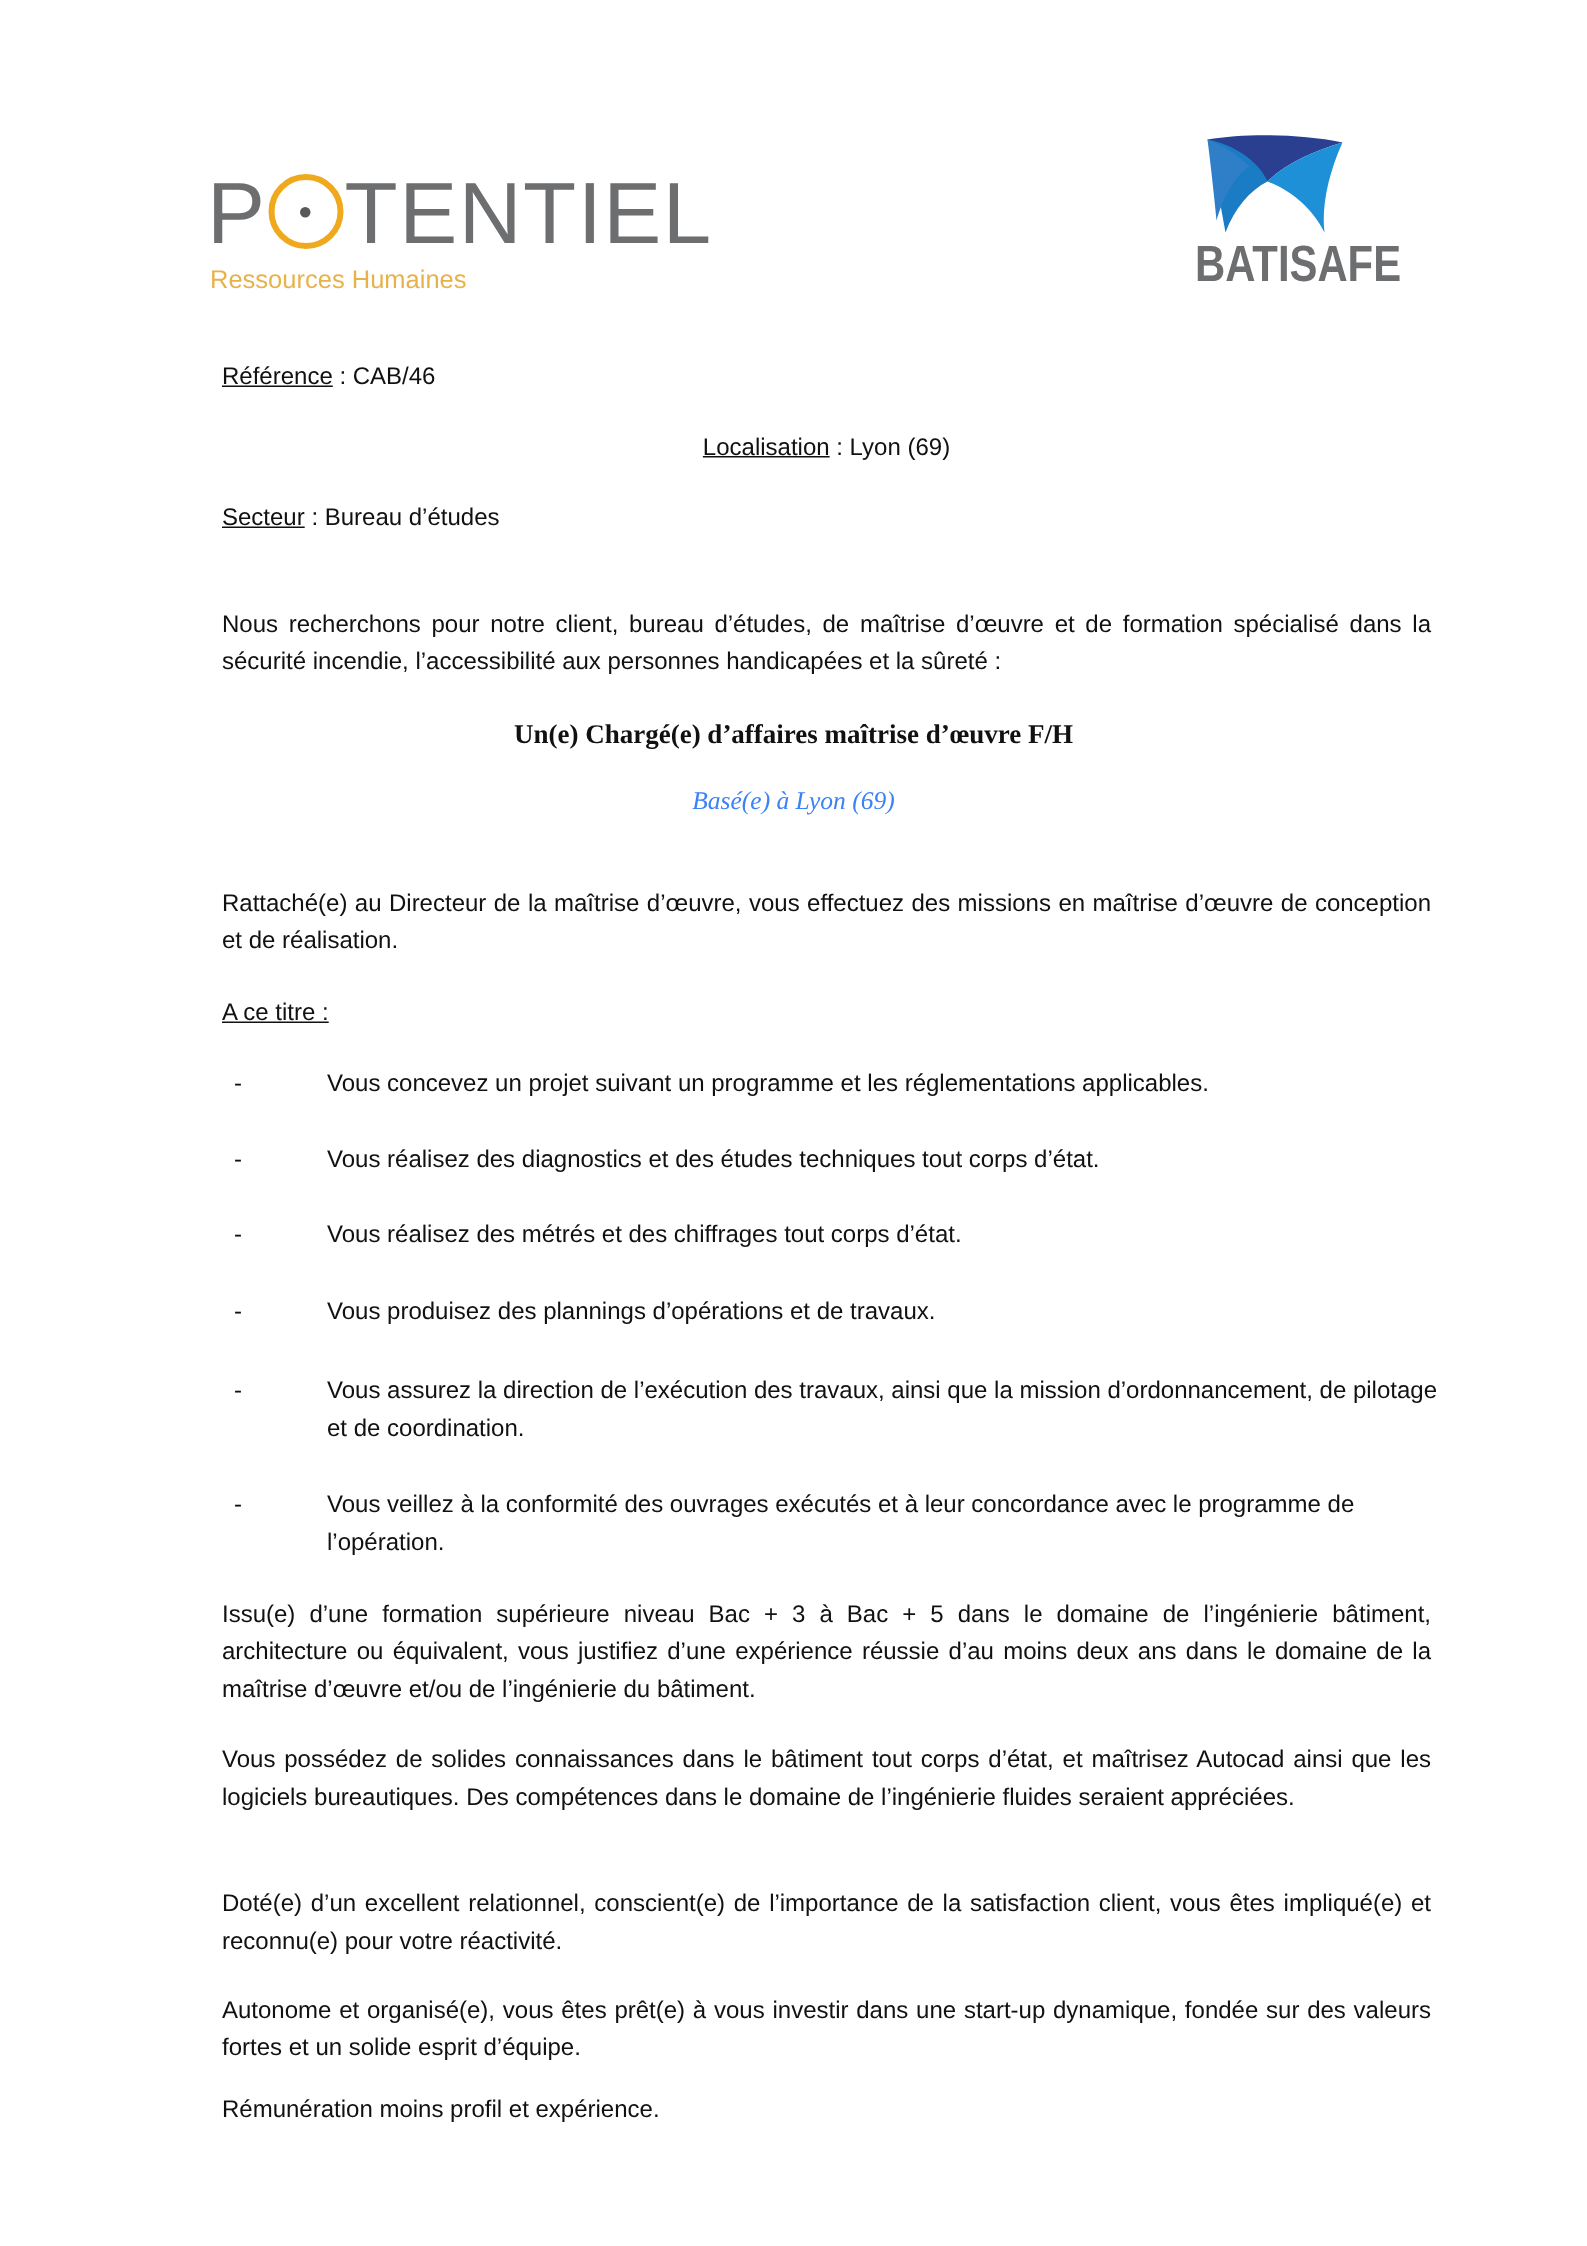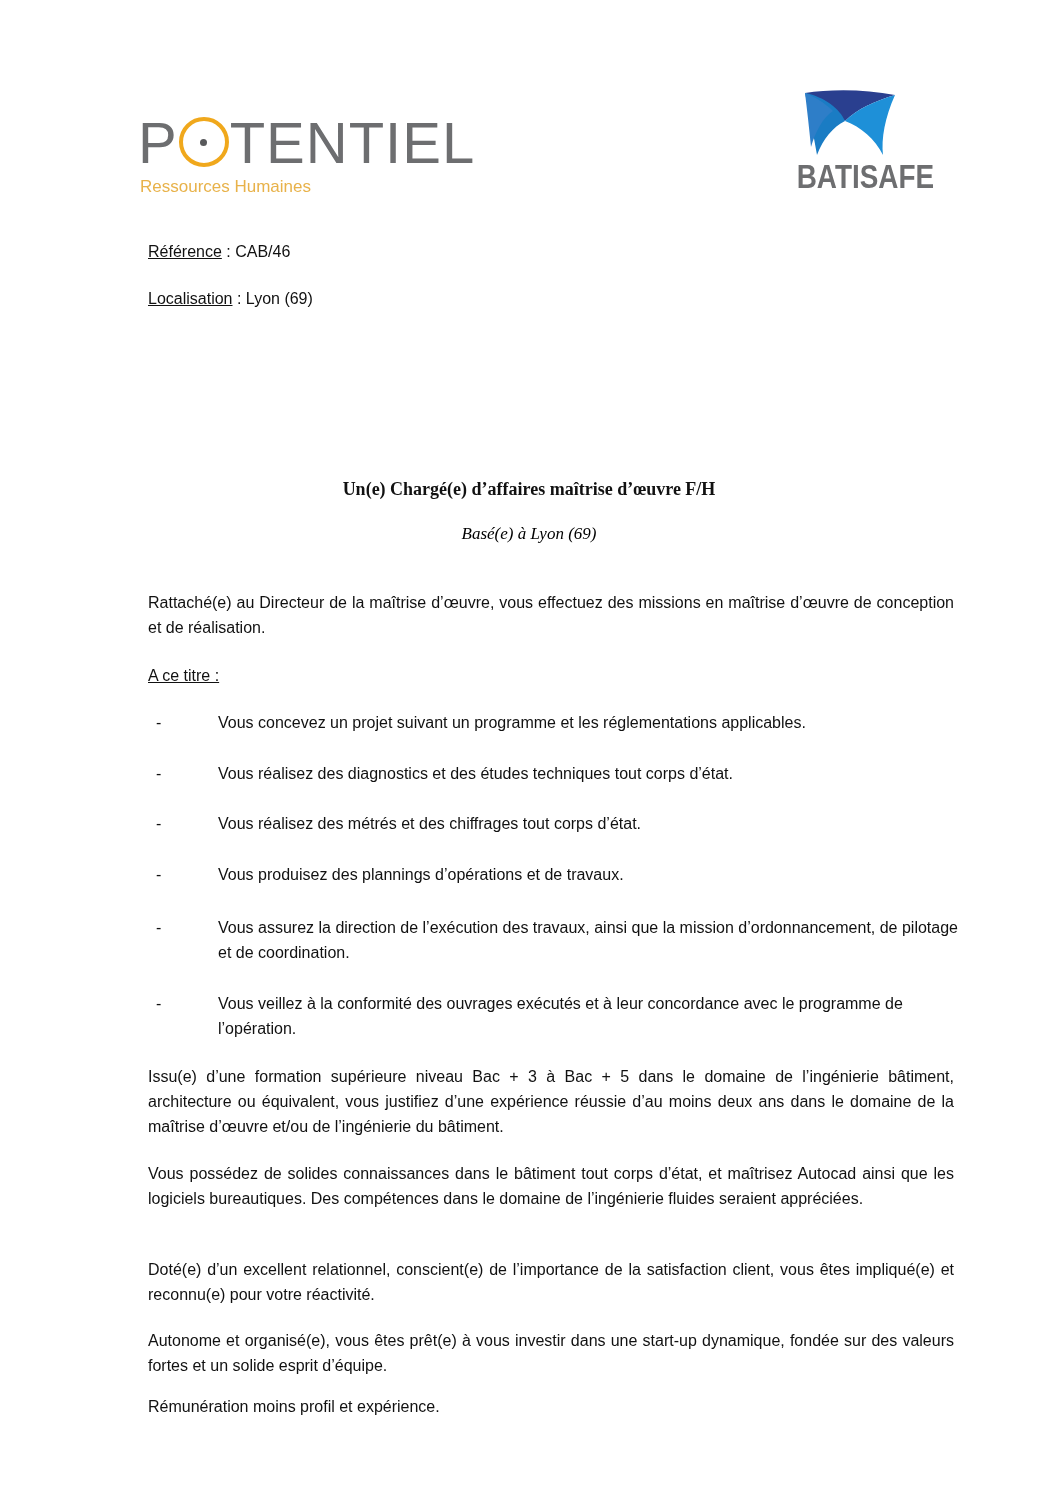--- a/index.html
+++ b/index.html
@@ -15,21 +15,21 @@
 
   .logo-batisafe { position: absolute; left: 785px; top: 70px; width: 130px; height: 115px; }
   .logo-batisafe svg { position: absolute; left: 0; top: 0; }
   .logo-batisafe .name { position: absolute; left: 0; top: 70px; width: 130px; text-align: center; font-family: "Liberation Sans", sans-serif; font-weight: 700; font-size: 34px; color: #6d6e70; letter-spacing: 0px; transform: scaleX(0.82); transform-origin: center; }
 
   
   .txt { position: absolute; left: 126px; width: 806px; font-family: "Liberation Sans", sans-serif; font-size: 16px; line-height: 25px; color: #111; margin-left: 22px; }
   .justify { text-align: justify; text-align-last: left; }
   .u { text-decoration: underline; }
   .title { position: absolute; left: 126px; width: 806px; text-align: center; font-family: "Liberation Serif", serif; font-weight: 700; font-size: 18px; color: #111; }
-  .subtitle { position: absolute; left: 126px; width: 806px; text-align: center; font-family: "Liberation Serif", serif; font-style: italic; font-size: 17px; color: #000000; }
+  .subtitle { position: absolute; left: 126px; width: 806px; text-align: center; font-family: "Liberation Serif", serif; font-style: italic; font-size: 17px; color: #3b82f6; }
 
   .bullet { position: absolute; left: 156px; width: 776px; font-family: "Liberation Sans", sans-serif; font-size: 16px; line-height: 25px; color: #111; }
   .bullet .dash { position: absolute; left: 0; top: 0; width: 20px; }
   .bullet .btext { position: absolute; left: 34px; top: 0; width: 742px; margin-left: 28px; }
 </style>
 </head>
 <body>
 
 <div class="page">
 
@@ -42,22 +42,24 @@
     <svg width="130" height="70" viewBox="0 0 130 70">
       <path d="M20 6 C45 2 80 2 110 8 C90 14 72 22 60 34 C48 22 36 12 20 6 Z" fill="#2a3f8f"></path>
       <path d="M20 6 C40 10 55 22 60 34 C48 40 38 52 32 68 C28 46 24 24 20 6 Z" fill="#1a7cc4"></path>
       <path d="M110 8 C100 30 96 52 98 68 C90 52 76 40 60 34 C72 22 90 14 110 8 Z" fill="#1e90d8"></path>
       <path d="M20 6 C30 10 40 16 48 24 C38 30 30 46 26 60 C24 40 22 22 20 6 Z" fill="#2e7ec8"></path>
     </svg>
     <div class="name">BATISAFE</div>
   </div>
 
   <div class="txt" style="top:222px;"><span class="u">Référence</span><span> : CAB/46</span></div>
-  <div class="txt" style="top:269px;"><span class="u">Localisation</span><span> : Lyon (69)</span></div>
+  <div class="txt" style="top:269px;text-align:center;"><span class="u">Localisation</span><span> : Lyon (69)</span></div>
+  <div class="txt" style="top:316px;"><span class="u">Secteur</span><span> : Bureau d’études</span></div>
 
+  <div class="txt justify" style="top:387px;">Nous recherchons pour notre client, bureau d’études, de maîtrise d’œuvre et de formation spécialisé dans la sécurité incendie, l’accessibilité aux personnes handicapées et la sûreté :</div>
 
   <div class="title" style="top:462px;">Un(e) Chargé(e) d’affaires maîtrise d’œuvre F/H</div>
   <div class="subtitle" style="top:507px;">Basé(e) à Lyon (69)</div>
 
   <div class="txt justify" style="top:573px;">Rattaché(e) au Directeur de la maîtrise d’œuvre, vous effectuez des missions en maîtrise d’œuvre de conception et de réalisation.</div>
 
   <div class="txt" style="top:646px;"><span class="u">A ce titre :</span></div>
 
   <div class="bullet" style="top:693px;">
       <span class="dash">-</span>

